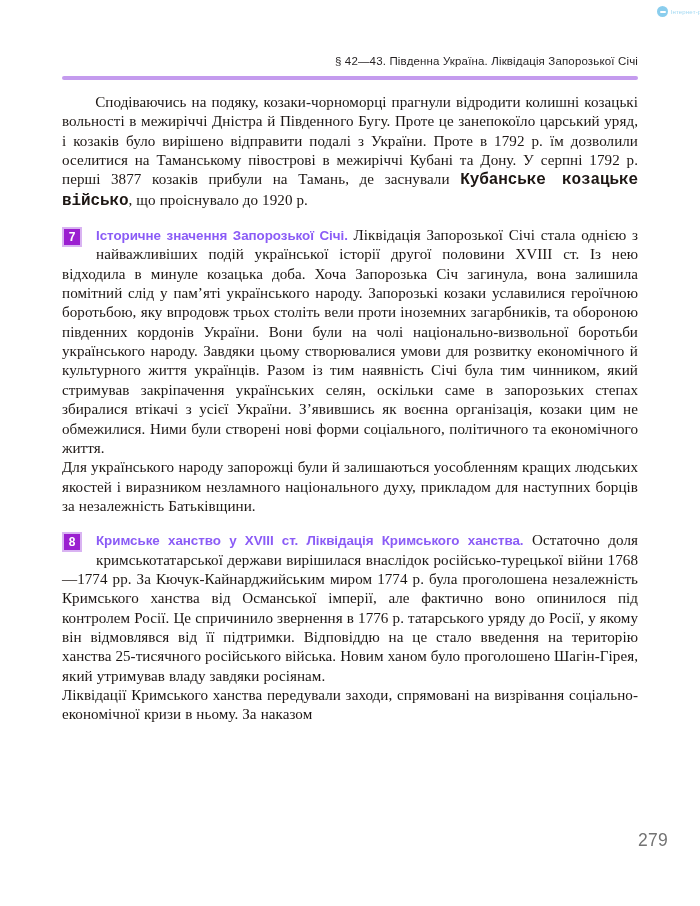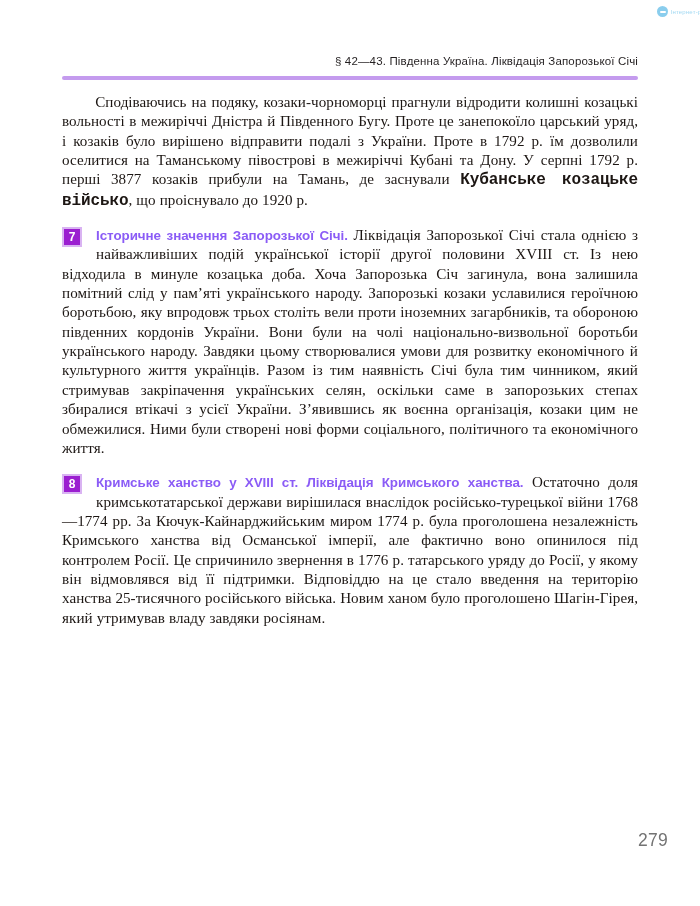--- a/index.html
+++ b/index.html
@@ -186,24 +186,26 @@
   <div class="running-head">§ 42—43. Південна Україна. Ліквідація Запорозької Січі</div>
   <div class="head-rule"></div>
 
   <div class="content">
 
     <p class="body"><span>Сподіваючись на подяку, козаки-чорноморці прагнули відродити колишні козацькі вольності в межиріччі Дністра й Південного Бугу. Проте це занепокоїло царський уряд, і козаків було вирішено відправити подалі з України. Проте в 1792 р. їм дозволили оселитися на Таманському півострові в межиріччі Кубані та Дону. У серпні 1792 р. перші 3877 козаків прибули на Тамань, де заснували </span><span class="b-sans">Кубанське козацьке військо</span><span>, що проіснувало до 1920 р.</span></p>
 
     <div class="section">
       <div class="num-badge">7</div>
       <p class="body"><span class="first-line-shape"></span><span class="sec-heading">Історичне значення Запорозької Січі.</span> <span>Ліквідація Запорозької Січі стала однією з найважливіших подій української історії другої половини XVIII ст. Із нею відходила в минуле козацька доба. Хоча Запорозька Січ загинула, вона залишила помітний слід у пам’яті українського народу. Запорозькі козаки уславилися героїчною боротьбою, яку впродовж трьох століть вели проти іноземних загарбників, та обороною південних кордонів України. Вони були на чолі національно-визвольної боротьби українського народу. Завдяки цьому створювалися умови для розвитку економічного й культурного життя українців. Разом із тим наявність Січі була тим чинником, який стримував закріпачення українських селян, оскільки саме в запорозьких степах збиралися втікачі з усієї України. З’явившись як воєнна організація, козаки цим не обмежилися. Ними були створені нові форми соціального, політичного та економічного життя.</span></p>
+      <p class="body tight">Для українського народу запорожці були й залишаються уособленням кращих людських якостей і виразником незламного національного духу, прикладом для наступних борців за незалежність Батьківщини.</p>
     </div>
 
     <div class="section">
       <div class="num-badge">8</div>
       <p class="body"><span class="first-line-shape"></span><span class="sec-heading">Кримське ханство у XVIII ст. Ліквідація Кримського ханства.</span> <span>Остаточно доля кримськотатарської держави вирішилася внаслідок російсько-турецької війни 1768—1774 рр. За Кючук-Кайнарджийським миром 1774 р. була проголошена незалежність Кримського ханства від Османської імперії, але фактично воно опинилося під контролем Росії. Це спричинило звернення в 1776 р. татарського уряду до Росії, у якому він відмовлявся від її підтримки. Відповіддю на це стало введення на територію ханства 25-тисячного російського війська. Новим ханом було проголошено Шагін-Гірея, який утримував владу завдяки росіянам.</span></p>
+      <p class="body tight">Ліквідації Кримського ханства передували заходи, спрямовані на визрівання соціально-економічної кризи в ньому. За наказом</p>
     </div>
 
   </div>
 
   <div class="folio">279</div>
 
 </div>
 
 </body></html>

